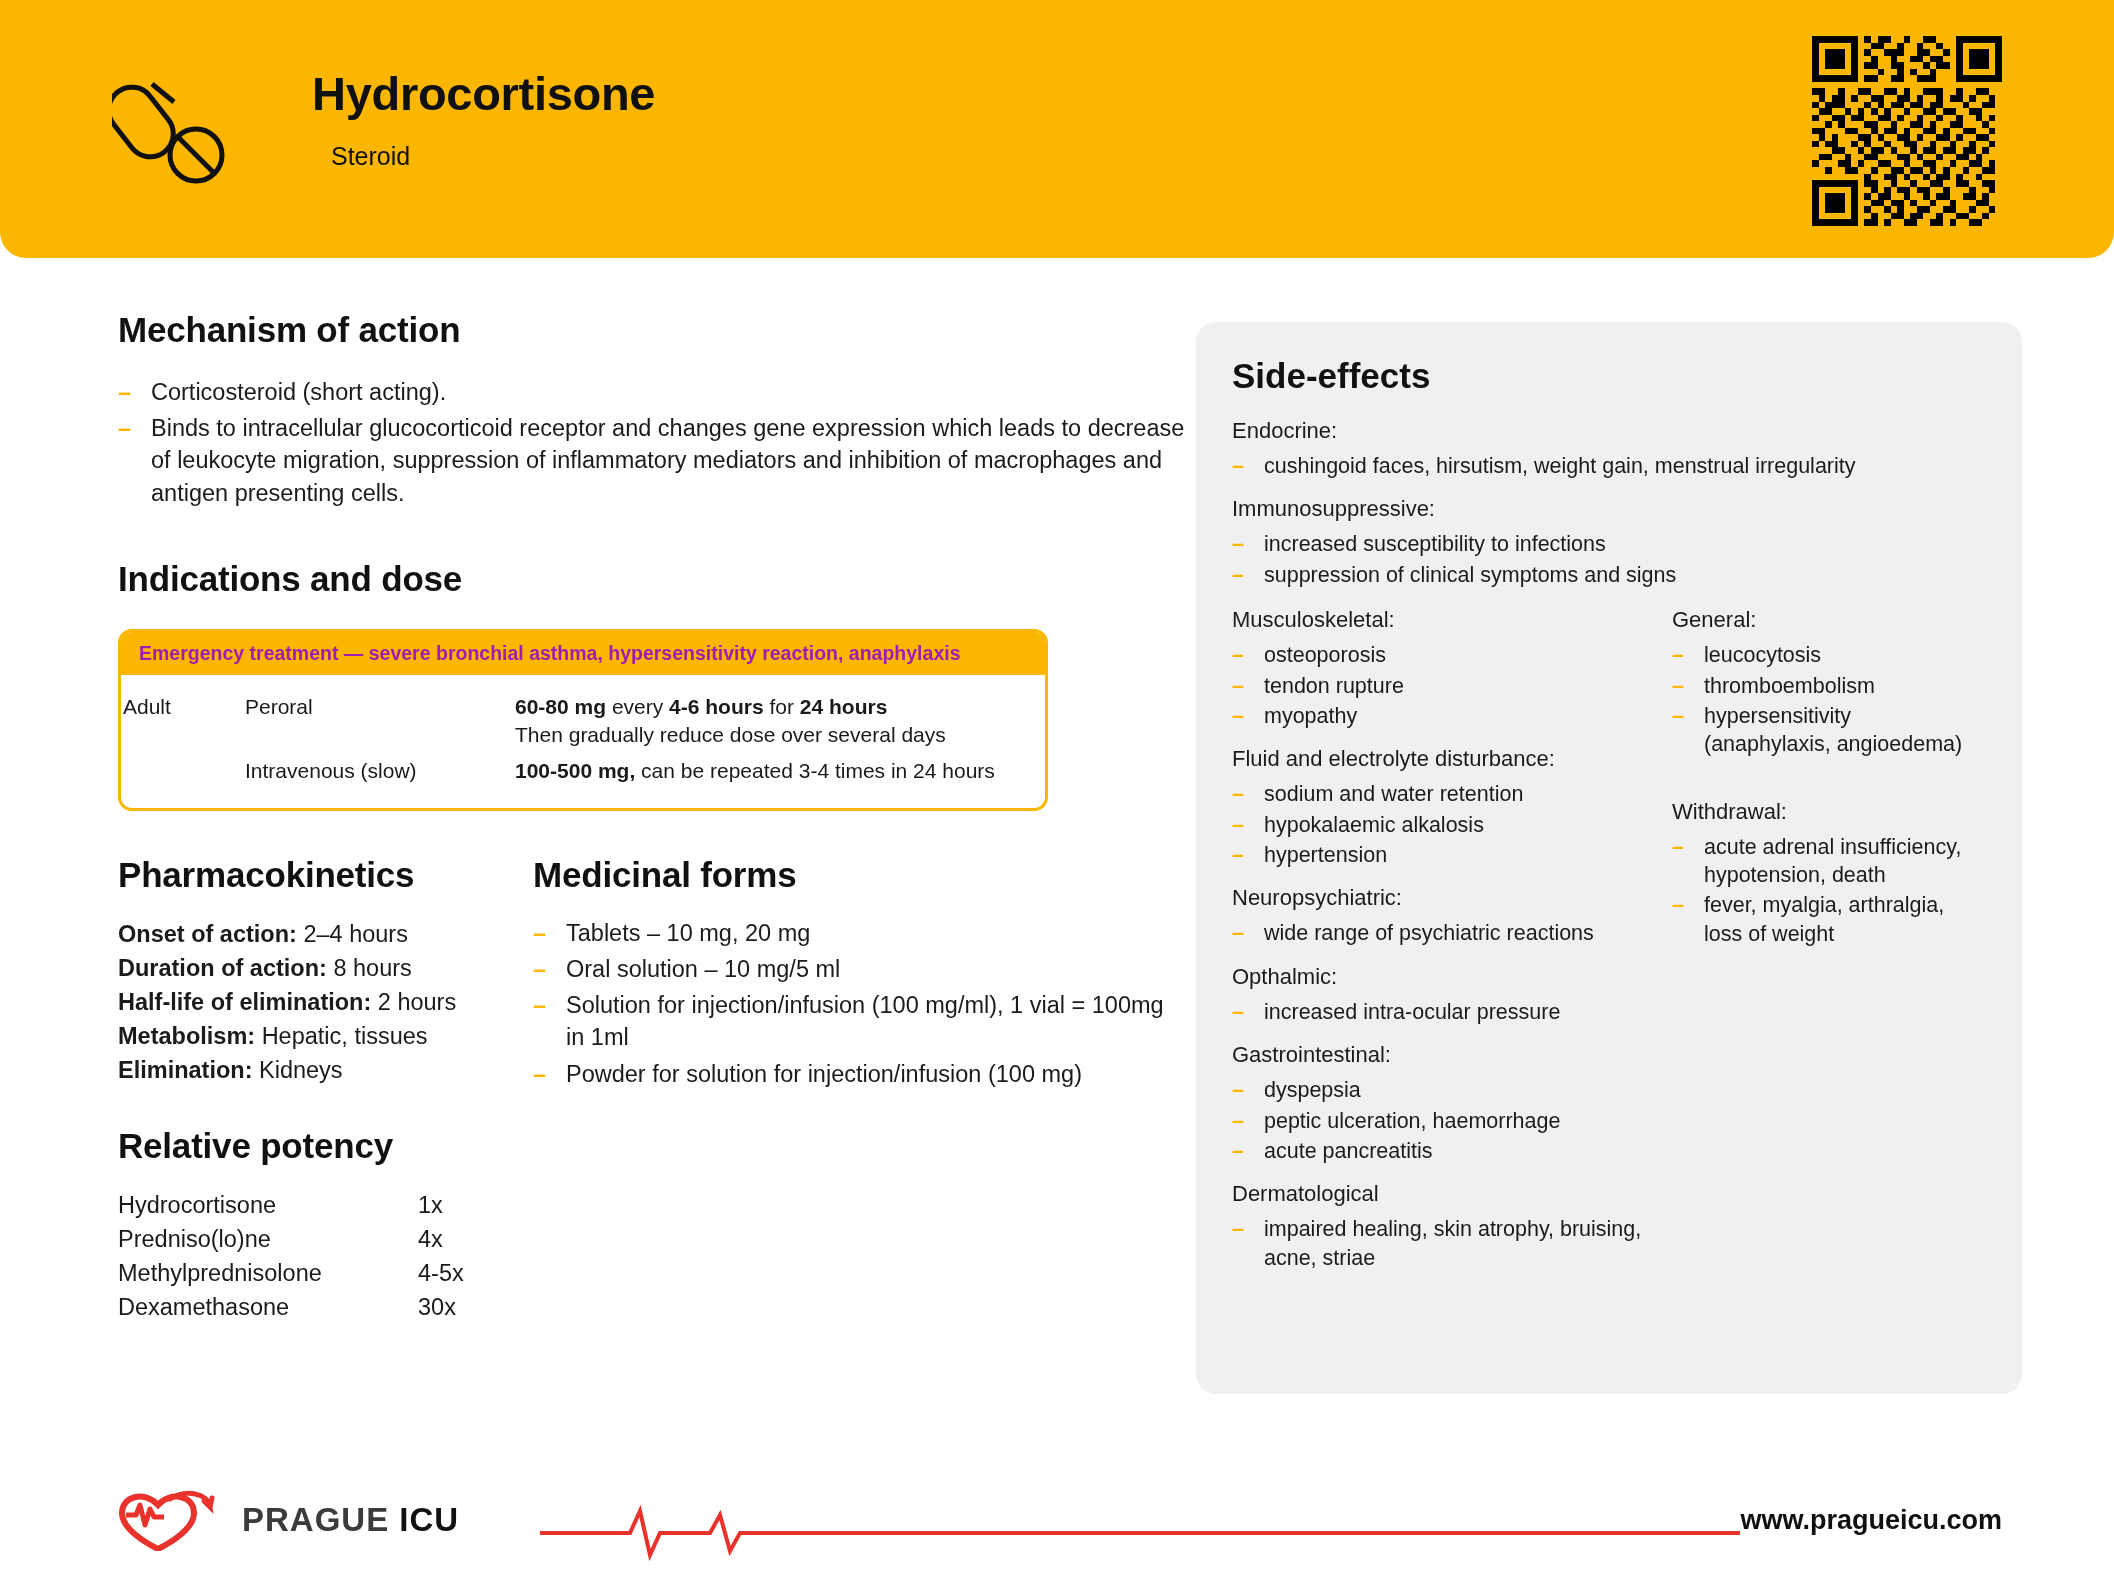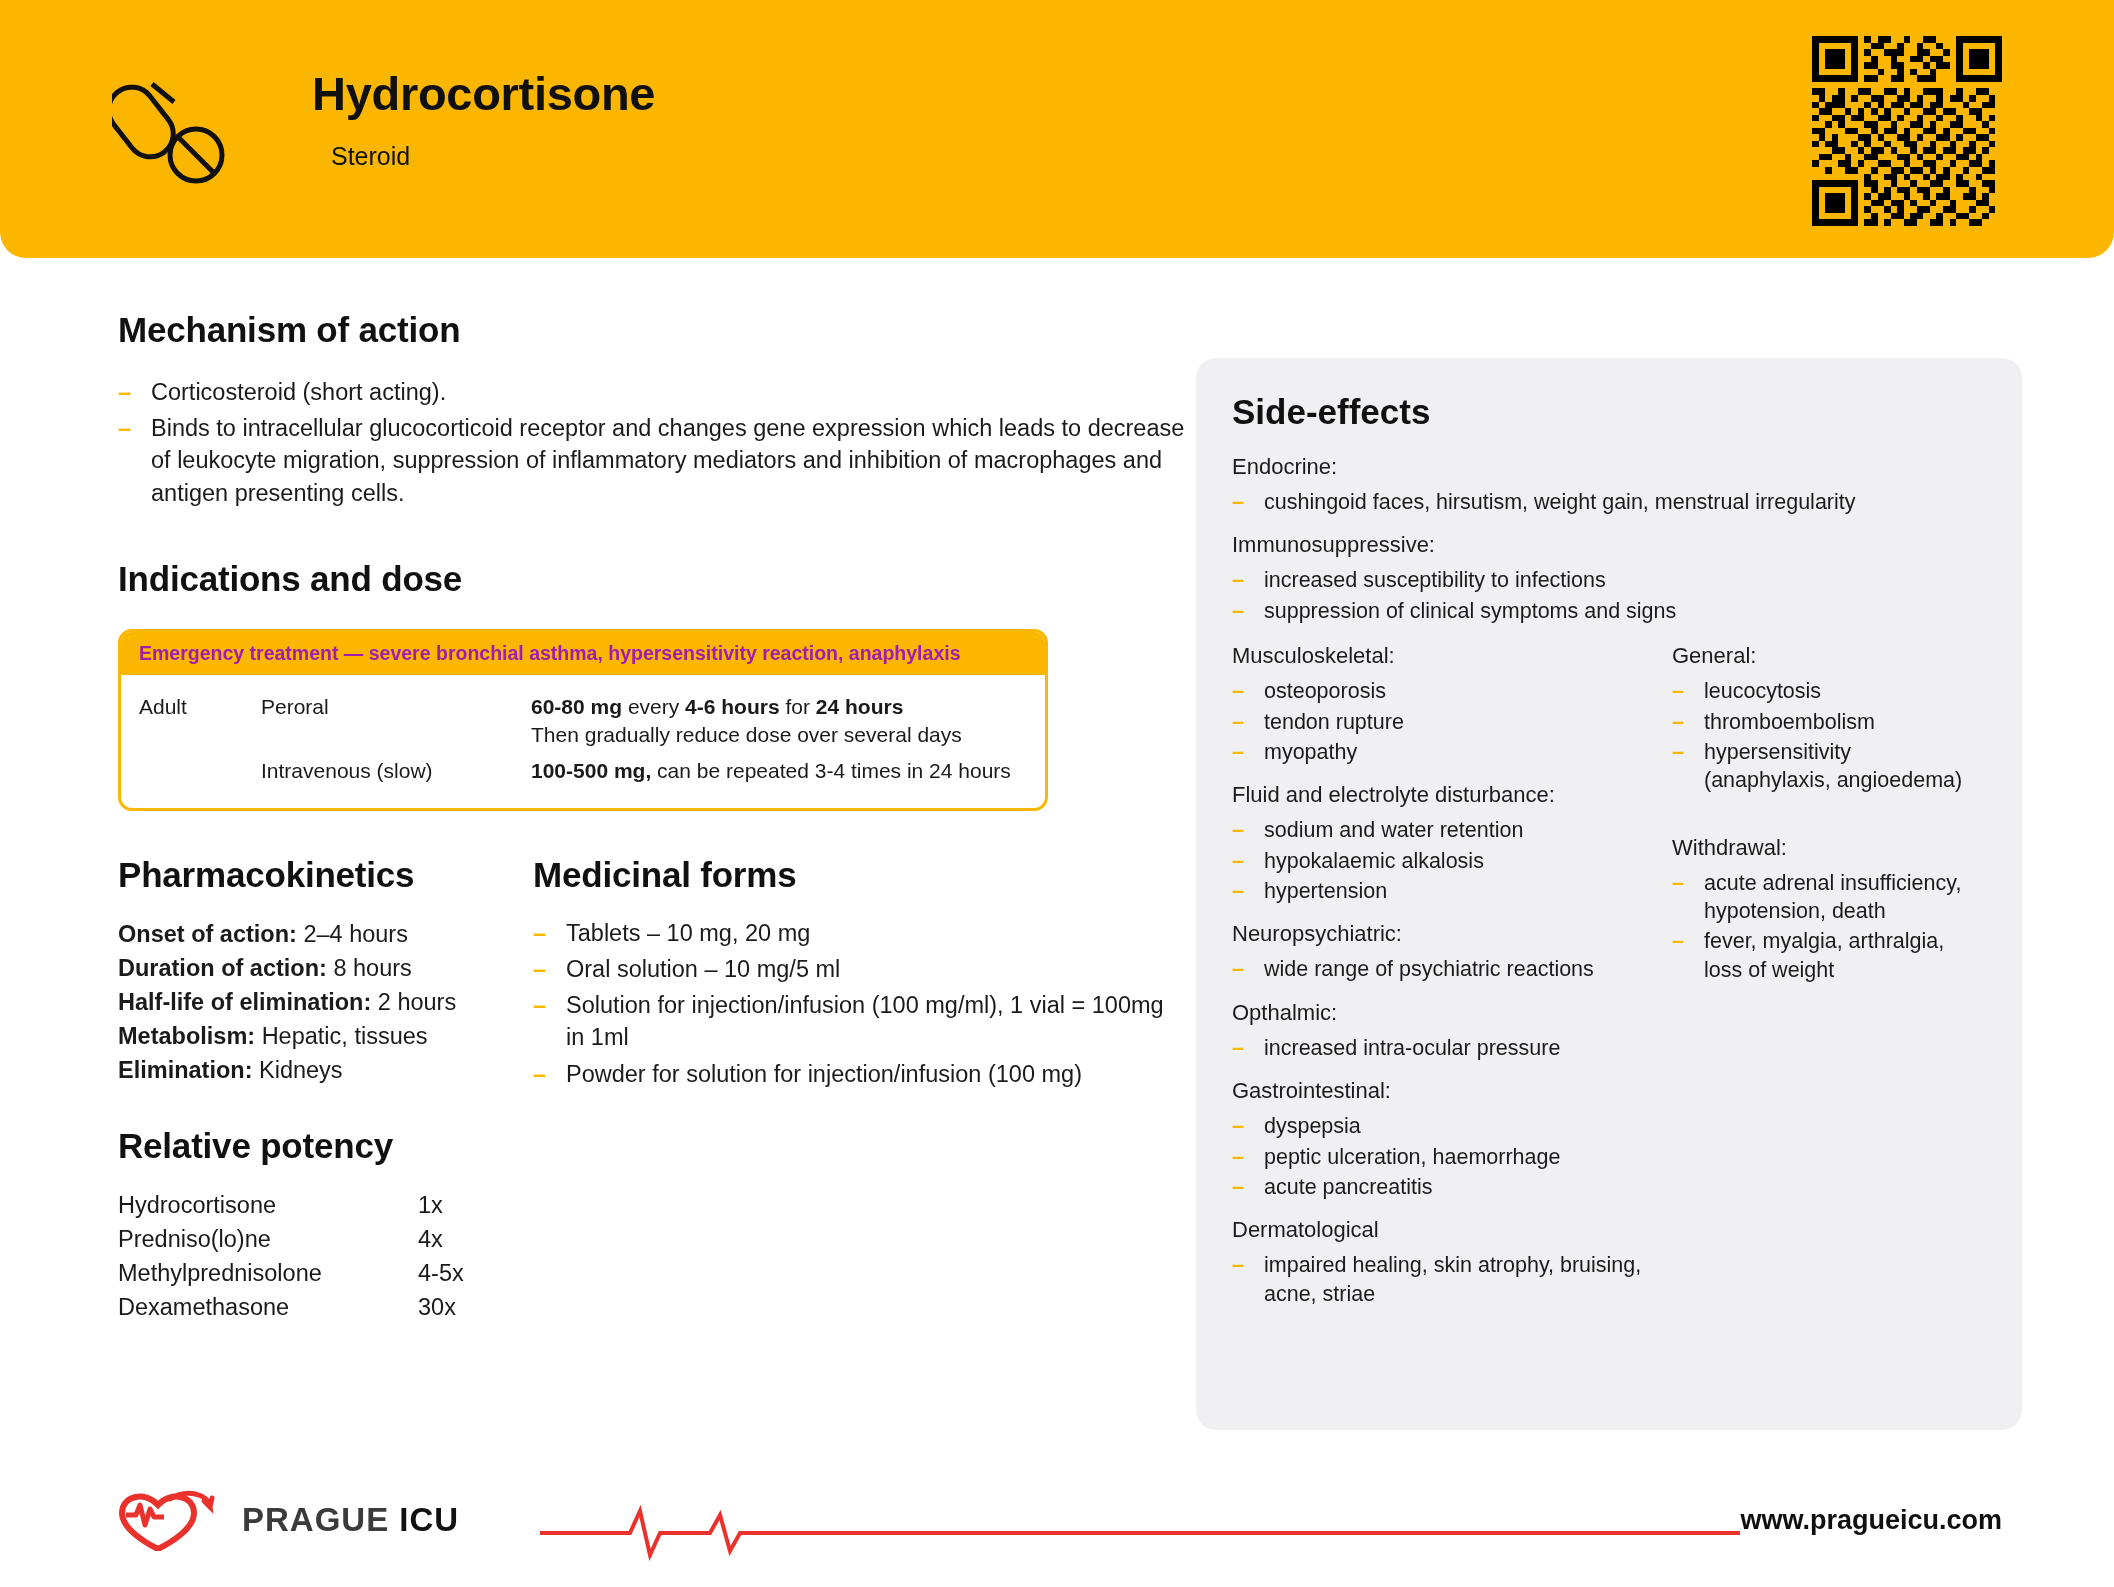--- a/index.html
+++ b/index.html
@@ -100,21 +100,21 @@
   .ind-head {
     background: #FBB600;
     font-size: 19.5px;
     font-weight: bold;
     padding: 10px 18px;
     color: #a21caf;
   }
   .ind-body { padding: 14px 0 18px 0; }
   .ind-row {
     display: flex;
-    padding: 4px 18px;
+    padding: 4px 2px;
     font-size: 21px;
     line-height: 1.35;
   }
   .ind-c1 { width: 122px; flex: none; }
   .ind-c2 { width: 270px; flex: none; }
   .ind-c3 { flex: 1; }
   .ind-c3 b { font-weight: bold; }
 
   
   .two-col {
@@ -142,21 +142,20 @@
 
   
   .panel {
     position: absolute;
     left: 1196px; top: 322px;
     width: 826px;
     height: 1072px;
     background: #f0f0f2;
     border-radius: 20px;
     padding: 34px 52px 0 36px;
-    margin-top: 36px;
   }
   .panel h2 {
     font-size: 35px;
     font-weight: bold;
     color: #111;
     margin-bottom: 22px;
   }
   .grp-label {
     font-size: 22px;
     color: #1b1b1b;

